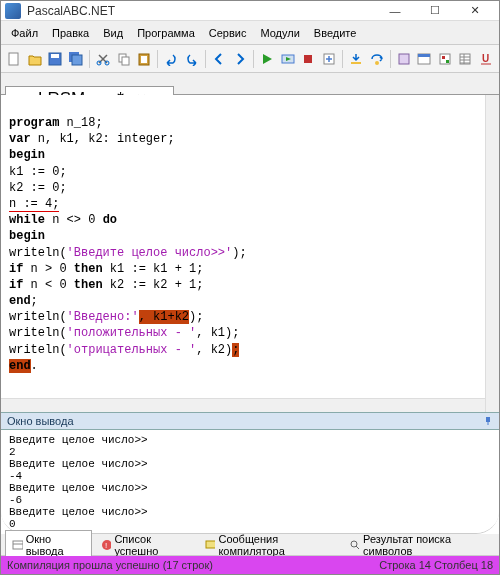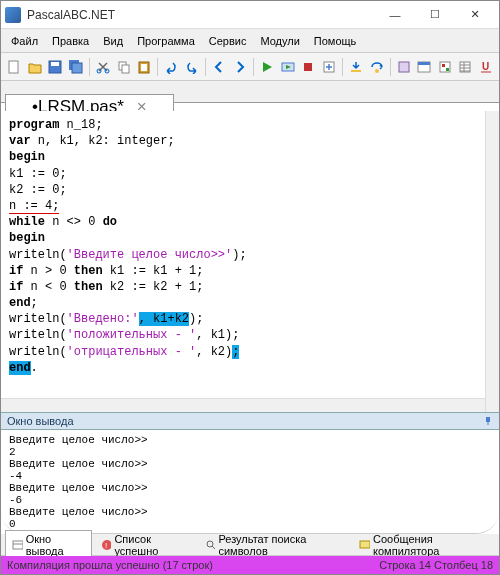--- a/index.html
+++ b/index.html
@@ -1,36 +1,36 @@
 <!DOCTYPE html>
 <html><head>
 <meta charset="utf-8">
 <style>
 * { box-sizing: border-box; margin: 0; padding: 0; }
 body { font-family: Tahoma, sans-serif; font-size: 11px; background: #fff; width: 500px; height: 575px; overflow: hidden; display: flex; flex-direction: column; border: 1px solid #888; }
-.titlebar { height: 28px; background: #fff; display: flex; align-items: center; padding: 0 4px; border-bottom: 1px solid #ddd; }
+.titlebar { height: 20px; background: #fff; display: flex; align-items: center; padding: 0 4px; border-bottom: 1px solid #ddd; }
 .titlebar .app-icon { width: 16px; height: 16px; background: linear-gradient(135deg,#4a90d9,#2e5c9e); border-radius: 2px; margin-right: 6px; }
 .titlebar .title { flex: 1; color: #333; font-size: 12px; }
 .winbtns { display: flex; gap: 0; }
 .winbtn { width: 40px; height: 24px; display: flex; align-items: center; justify-content: center; color: #333; }
 .menubar { height: 24px; display: flex; align-items: center; padding: 0 4px; gap: 2px; background: #f0f0f0; border-bottom: 1px solid #ccc; }
 .menubar span { padding: 2px 6px; cursor: default; }
 .toolbar { height: 28px; background: #f4f4f4; border-bottom: 1px solid #ccc; display: flex; align-items: center; padding: 0 4px; gap: 2px; }
 .tbtn { width: 20px; height: 20px; display: flex; align-items: center; justify-content: center; border: 1px solid transparent; }
 .tsep { width: 1px; height: 18px; background: #ccc; margin: 0 2px; }
 .tabbar { height: 22px; background: #f0f0f0; display: flex; align-items: flex-end; padding: 0 4px; border-bottom: 1px solid #999; }
 .tab { background: #fff; border: 1px solid #999; border-bottom: none; padding: 2px 26px; font-size: 17px; position: relative; top: 17px; }
 .tab .x { margin-left: 8px; color: #888; }
-.editor { flex: 1; background: #fff; font-family: Consolas, 'Courier New', monospace; font-size: 12px; padding: 6px 8px; overflow: auto; line-height: 1.35; position: relative; margin-top: 8px; }
+.editor { flex: 1; background: #fff; font-family: Consolas, 'Courier New', monospace; font-size: 12px; padding: 20px 8px; overflow: auto; line-height: 1.35; position: relative; }
 .editor .scroll-v { position: absolute; right: 0; top: 0; bottom: 0; width: 14px; background: #f0f0f0; border-left: 1px solid #ddd; }
 .editor .scroll-h { position: absolute; left: 0; right: 14px; bottom: 0; height: 14px; background: #f0f0f0; border-top: 1px solid #ddd; }
 .kw { font-weight: bold; color: #000; }
 .ty { color: #000000; }
 .str { color: #a21caf; }
-.hl { background: #0ea5e9; }
+.hl { background: #c2410c; }
 .underline-red { border-bottom: 1px solid #d00; }
 .output-title { height: 18px; background: #d7e4f2; border-top: 1px solid #8aa; border-bottom: 1px solid #8aa; display: flex; align-items: center; padding: 0 6px; color: #1a3a5a; font-size: 11px; justify-content: space-between; }
 .output { height: 104px; background: #fff; font-family: Consolas, 'Courier New', monospace; font-size: 11px; padding: 4px 8px; overflow: auto; border-bottom: 1px solid #ccc; white-space: pre; border-radius: 23px; }
 .bottom-tabs { height: 22px; background: #f0f0f0; display: flex; align-items: center; padding: 0 4px; gap: 2px; border-bottom: 1px solid #ccc; }
 .btab { display: flex; align-items: center; gap: 3px; padding: 2px 6px; border: 1px solid transparent; font-size: 11px; }
 .btab.active { background: #fff; border: 1px solid #aaa; }
 .bicon { width: 12px; height: 12px; }
 .status { height: 18px; background: #d946ef; display: flex; align-items: center; padding: 0 6px; font-size: 11px; color: #333; justify-content: space-between; }
 svg { display: block; }
 </style>
@@ -47,21 +47,21 @@
   </div>
 </div>
 
 <div class="menubar">
   <span>Файл</span>
   <span>Правка</span>
   <span>Вид</span>
   <span>Программа</span>
   <span>Сервис</span>
   <span>Модули</span>
-  <span>Помощь</span>
+  <span>Введите</span>
 </div>
 
 <div class="toolbar">
   <div class="tbtn">
       <svg width="14" height="14">
         <rect x="2" y="1" width="9" height="12" fill="#fff" stroke="#888"></rect>
       </svg>
     </div>
   <div class="tbtn">
       <svg width="14" height="14">
@@ -251,29 +251,29 @@
   </div>
   <div class="btab">
     <svg class="bicon">
         <circle cx="6" cy="6" r="5" fill="#e05050"></circle>
         <text x="4" y="9" fill="#fff" font-size="8">!</text>
       </svg>
     <span>Список успешно</span>
   </div>
   <div class="btab">
     <svg class="bicon">
+        <rect x="1" y="2" width="10" height="7" fill="#f0e080" stroke="#b09000"></rect>
+      </svg>
+    <span>Сообщения компилятора</span>
+  </div>
+  <div class="btab">
+    <svg class="bicon">
         <circle cx="5" cy="5" r="3" fill="none" stroke="#666"></circle>
         <line x1="7" y1="7" x2="10" y2="10" stroke="#666"></line>
       </svg>
     <span>Результат поиска символов</span>
-  </div>
-  <div class="btab">
-    <svg class="bicon">
-        <rect x="1" y="2" width="10" height="7" fill="#f0e080" stroke="#b09000"></rect>
-      </svg>
-    <span>Сообщения компилятора</span>
   </div>
 </div>
 
 <div class="status">
   <span>Компиляция прошла успешно (17 строк)</span>
   <span>Строка 14 Столбец 18</span>
 </div>
 
 </body></html>

